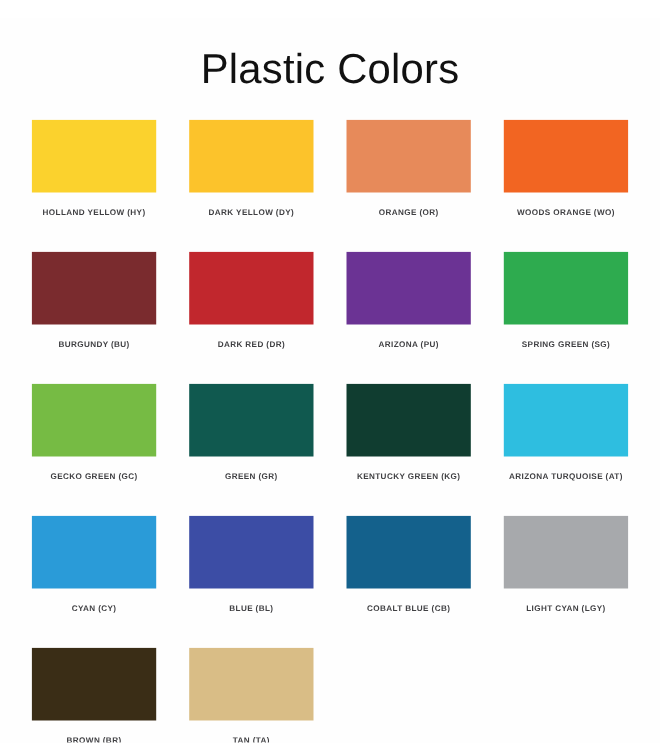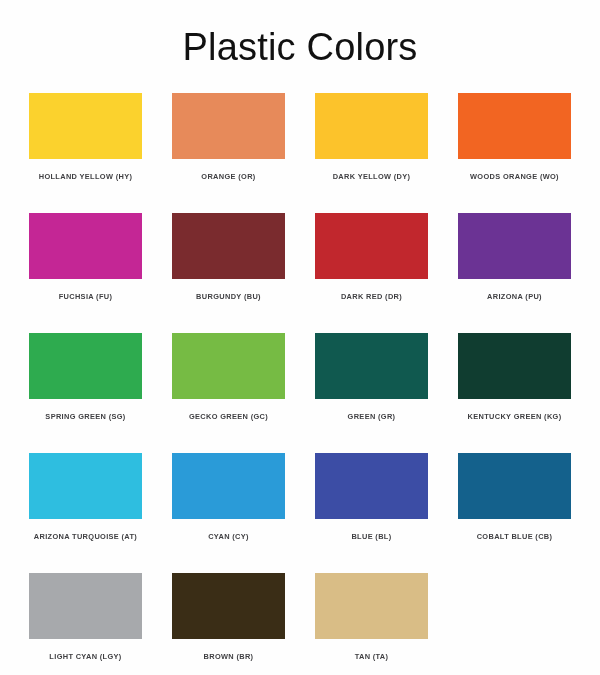--- a/index.html
+++ b/index.html
@@ -20,21 +20,21 @@
     background: #fefefe;
     box-sizing: border-box;
   }
   .page-title {
     text-align: center;
     font-family: "Liberation Sans", sans-serif;
     font-size: 38px;
     font-weight: 400;
     color: #111111;
     letter-spacing: 0.2px;
-    margin: 0;
+    margin: 16px;
     padding-top: 28px;
     padding-bottom: 0;
     line-height: 1.0;
   }
   .swatch-grid {
     margin-top: 27px;
     padding: 0 14px 0 14px;
     display: grid;
     grid-template-columns: repeat(4, 1fr);
     grid-auto-rows: 120px;
@@ -69,34 +69,30 @@
 <div class="page">
 
   <h1 class="page-title">Plastic Colors</h1>
 
   <div class="swatch-grid">
       <div class="swatch-cell">
         <div class="swatch-chip" style="background-color: rgb(251, 210, 45);"></div>
         <div class="swatch-label">HOLLAND YELLOW (HY)</div>
       </div>
       <div class="swatch-cell">
+        <div class="swatch-chip" style="background-color: rgb(252, 195, 43);"></div>
+        <div class="swatch-label">DARK YELLOW (DY)</div>
+      </div>
+      <div class="swatch-cell">
         <div class="swatch-chip" style="background-color: rgb(231, 138, 90);"></div>
         <div class="swatch-label">ORANGE (OR)</div>
       </div>
       <div class="swatch-cell">
-        <div class="swatch-chip" style="background-color: rgb(252, 195, 43);"></div>
-        <div class="swatch-label">DARK YELLOW (DY)</div>
-      </div>
-      <div class="swatch-cell">
         <div class="swatch-chip" style="background-color: rgb(242, 101, 34);"></div>
         <div class="swatch-label">WOODS ORANGE (WO)</div>
-      </div>
-      <div class="swatch-cell">
-        <div class="swatch-chip" style="background-color: rgb(196, 38, 149);"></div>
-        <div class="swatch-label">FUCHSIA (FU)</div>
       </div>
       <div class="swatch-cell">
         <div class="swatch-chip" style="background-color: rgb(122, 43, 46);"></div>
         <div class="swatch-label">BURGUNDY (BU)</div>
       </div>
       <div class="swatch-cell">
         <div class="swatch-chip" style="background-color: rgb(193, 39, 45);"></div>
         <div class="swatch-label">DARK RED (DR)</div>
       </div>
       <div class="swatch-cell">

